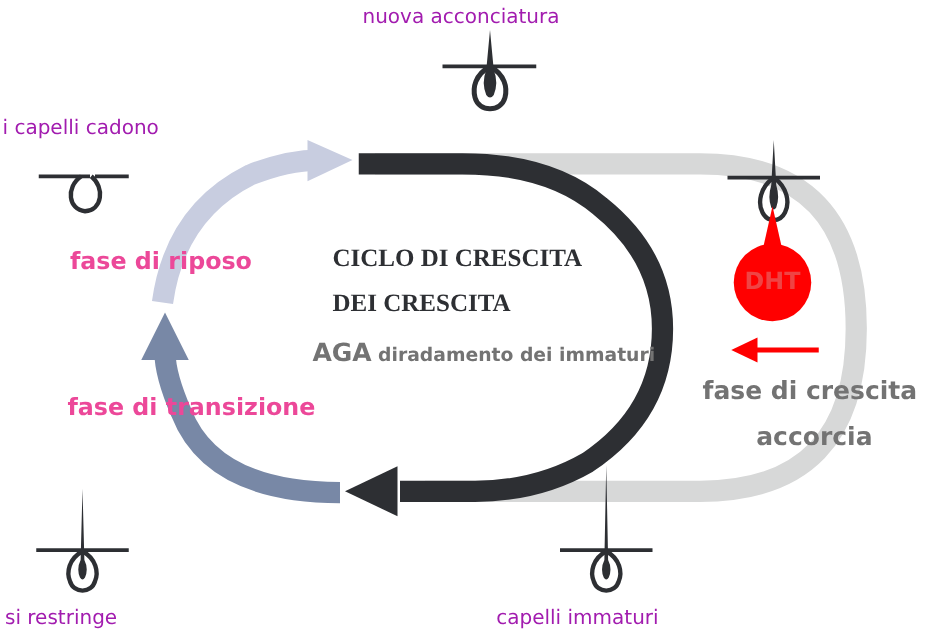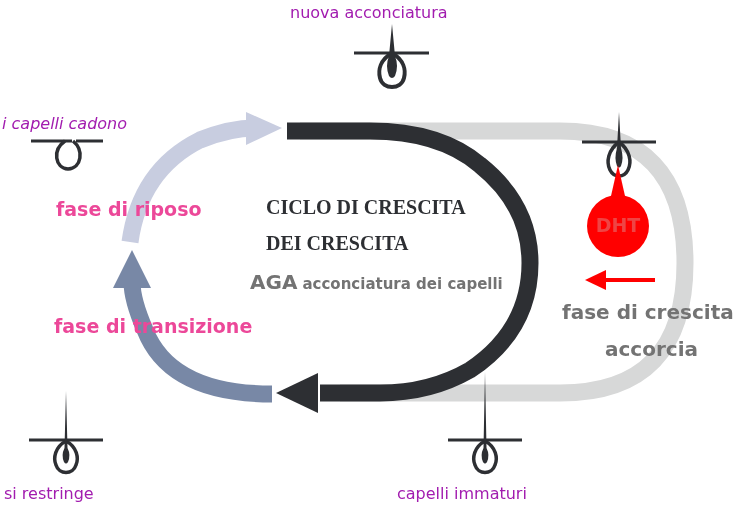--- a/index.html
+++ b/index.html
@@ -62,31 +62,31 @@
     <circle cx="618" cy="226" r="31" fill="#ff0000"></circle>
   </g>
 
   <g>
     <line x1="602" y1="280" x2="655" y2="280" stroke="#ff0000" stroke-width="4"></line>
     <polygon points="585,280 606,270 606,290" fill="#ff0000"></polygon>
   </g>
 </svg>
 
 <div class="lbl stage" style="left:290px; top:3px;">nuova acconciatura</div>
-<div class="lbl stage" style="left:2px; top:114px;font-style:italic;">i capelli cadono</div>
+<div class="lbl stage" style="left:2px; top:92px;">i capelli cadono</div>
 <div class="lbl stage" style="left:4px; top:484px;">si restringe</div>
 <div class="lbl stage" style="left:397px; top:484px;">capelli immaturi</div>
 
 <div class="lbl phase" style="left:56px; top:198px;">fase di riposo</div>
 <div class="lbl phase" style="left:54px; top:315px;">fase di transizione</div>
 
 <div class="lbl title" style="left:266px; top:196px; width:260px;">CICLO DI CRESCITA</div>
 <div class="lbl title" style="left:266px; top:232px; width:260px;">DEI CRESCITA</div>
 
 <div class="lbl" style="left:250px; top:270px;">
   <span class="red" style="font-size:20px;">AGA</span>
-  <span class="red" style="font-size:15px;">acconciatura dei capelli</span>
+  <span class="red" style="font-size:15px;">diradamento dei immaturi</span>
 </div>
 
 <div class="lbl" style="left:588px; top:214px; width:60px; text-align:center; color:#ef4444; font-weight:bold; font-size:19px;">DHT</div>
 
 <div class="lbl red" style="left:562px; top:300px; font-size:20px;">fase di crescita</div>
 <div class="lbl red" style="left:605px; top:337px; font-size:20px;">accorcia</div>
 
 </body></html>

